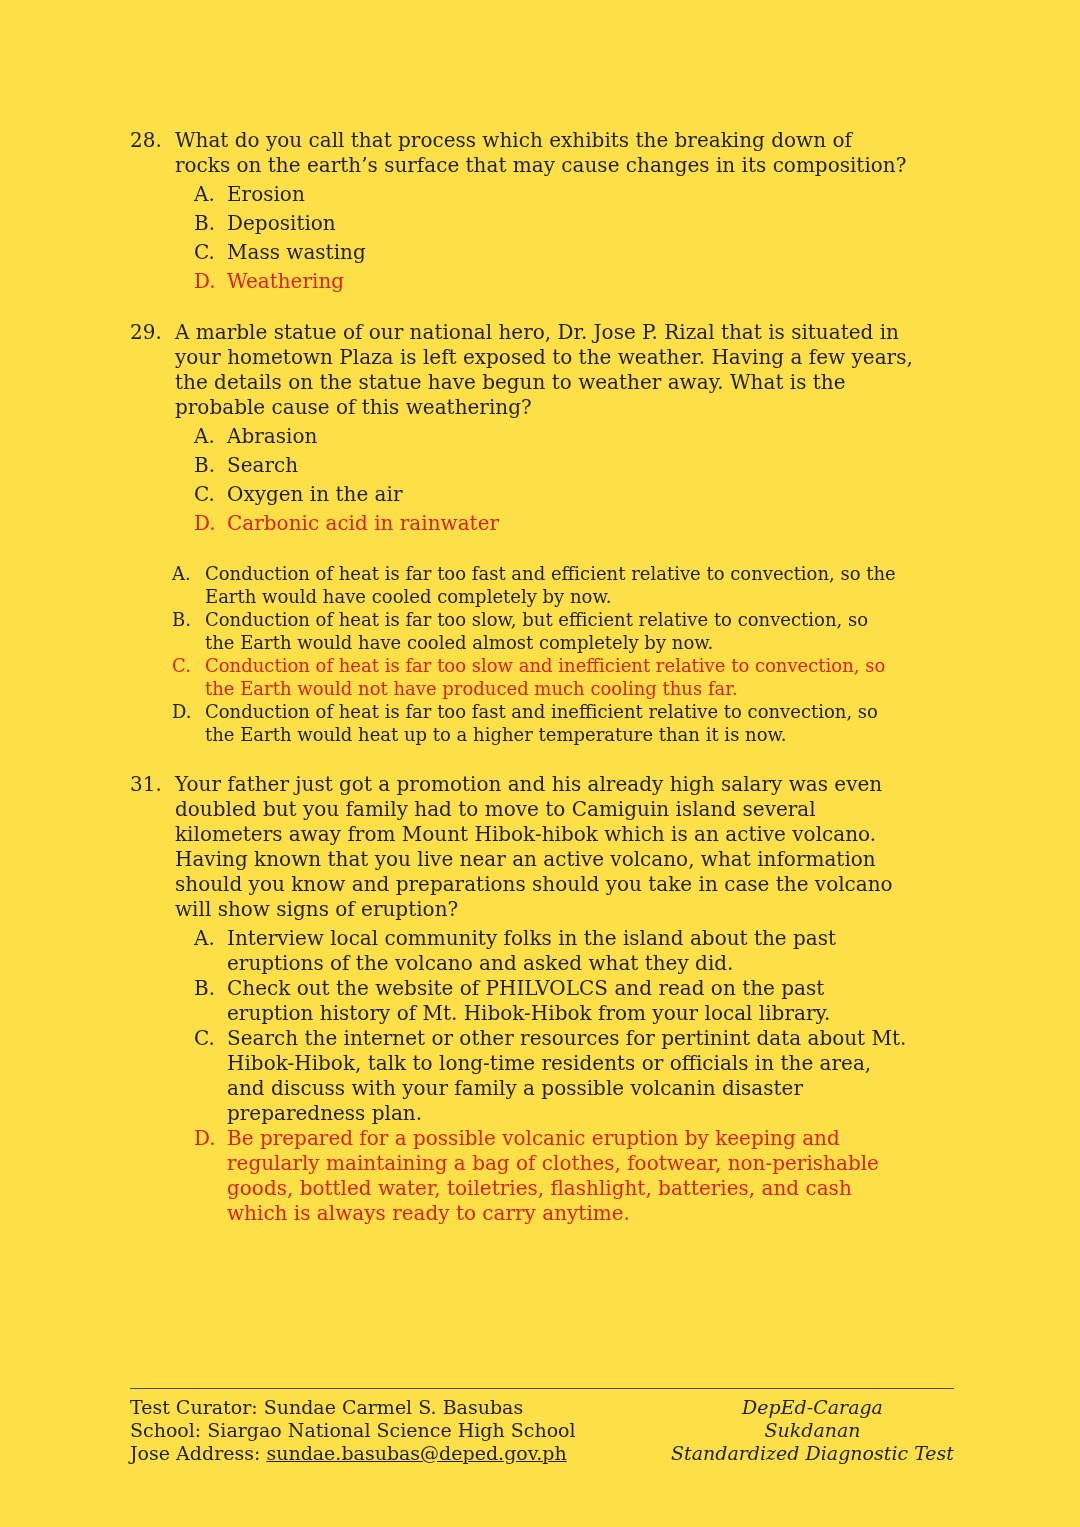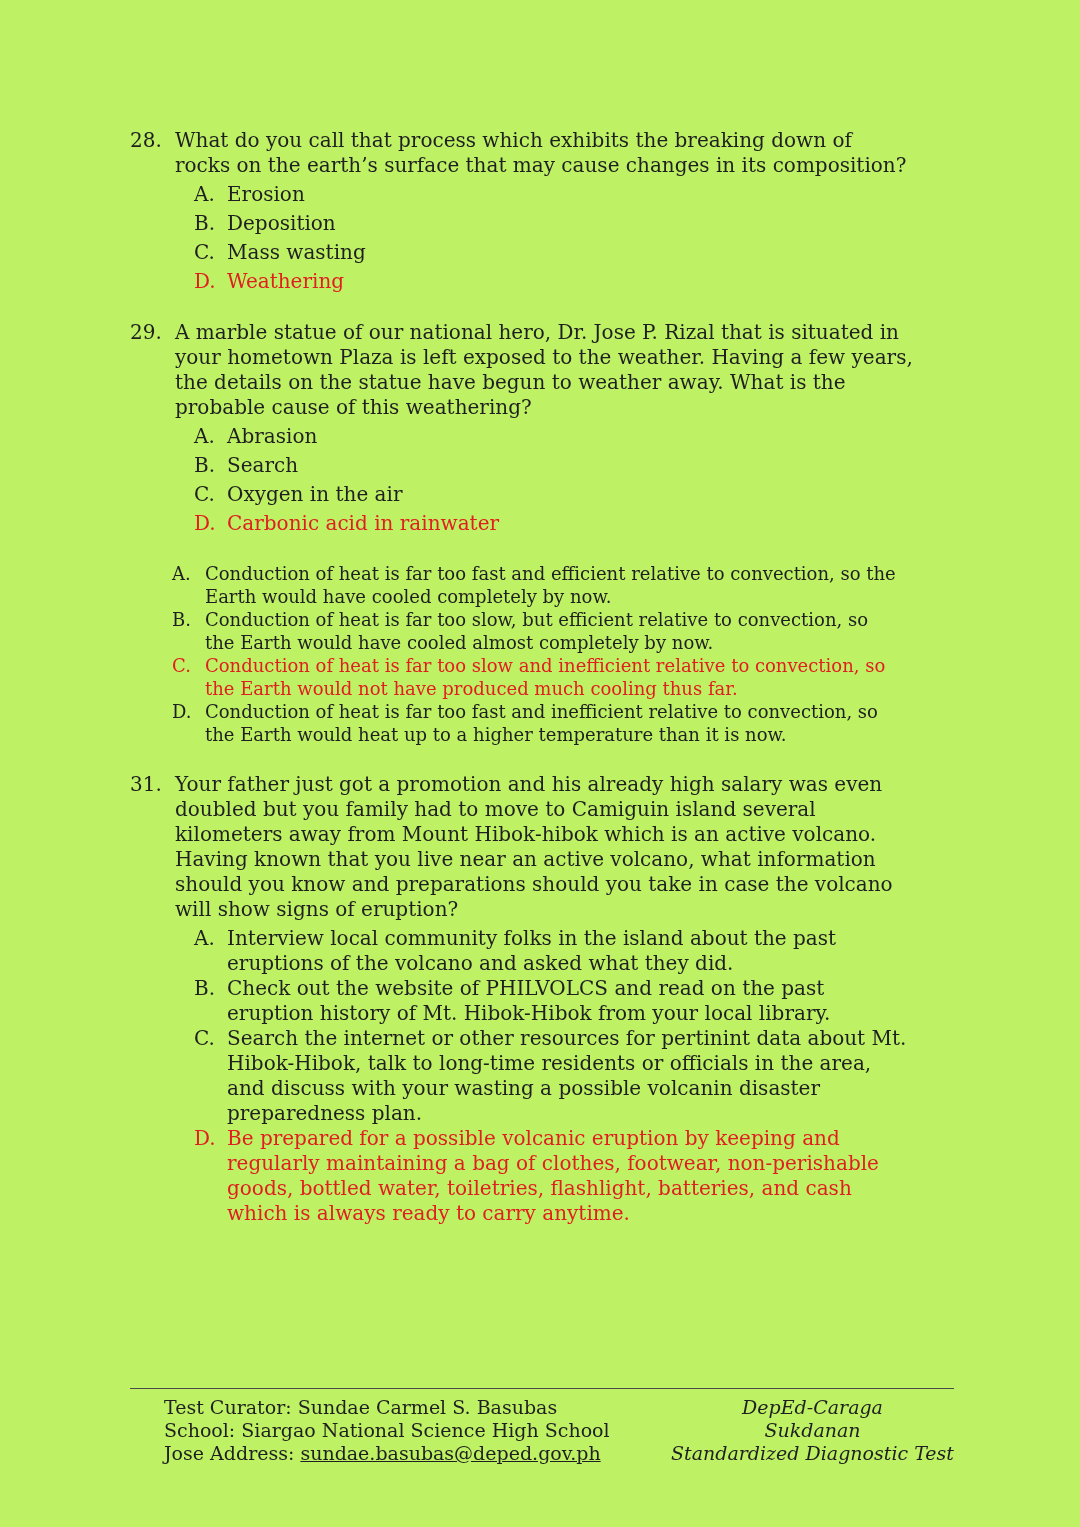--- a/index.html
+++ b/index.html
@@ -2,21 +2,21 @@
 <html><head>
 <meta charset="utf-8">
 <style>
   * { margin: 0; padding: 0; box-sizing: border-box; }
   html, body { background: #ffffff; }
   .page {
     position: relative;
     width: 1080px;
     height: 1527px;
     margin: 0 auto;
-    background: #bef264;
+    background: #fde047;
     font-family: "DejaVu Serif", "Liberation Serif", serif;
     color: #1f1f1f;
     overflow: hidden;
   }
   .content {
     position: absolute;
     left: 130px;
     top: 128px;
     width: 824px;
   }
@@ -55,21 +55,20 @@
     border: none;
     border-top: 1px solid #4a4a4a;
     height: 0;
     margin-bottom: 7px;
   }
   .footer-row {
     display: flex;
     justify-content: space-between;
     font-size: 19px;
     line-height: 23px;
-    margin-left: 34px;
   }
   .footer-left { text-align: left; }
   .footer-right { text-align: center; font-style: italic; }
   .email-link {
     color: inherit;
     text-decoration: underline;
     cursor: pointer;
   }
 </style>
 </head>
@@ -172,21 +171,21 @@
           </div>
           <div class="option">
             <span class="opt-label">B.</span>
             <span class="opt-text">Check out the website of PHILVOLCS and read on the past
 eruption history of Mt. Hibok-Hibok from your local library.</span>
           </div>
           <div class="option">
             <span class="opt-label">C.</span>
             <span class="opt-text">Search the internet or other resources for pertinint data about Mt.
 Hibok-Hibok, talk to long-time residents or officials in the area,
-and discuss with your wasting a possible volcanin disaster
+and discuss with your family a possible volcanin disaster
 preparedness plan.</span>
           </div>
           <div class="option correct">
             <span class="opt-label">D.</span>
             <span class="opt-text">Be prepared for a possible volcanic eruption by keeping and
 regularly maintaining a bag of clothes, footwear, non-perishable
 goods, bottled water, toiletries, flashlight, batteries, and cash
 which is always ready to carry anytime.</span>
           </div>
         </div>

